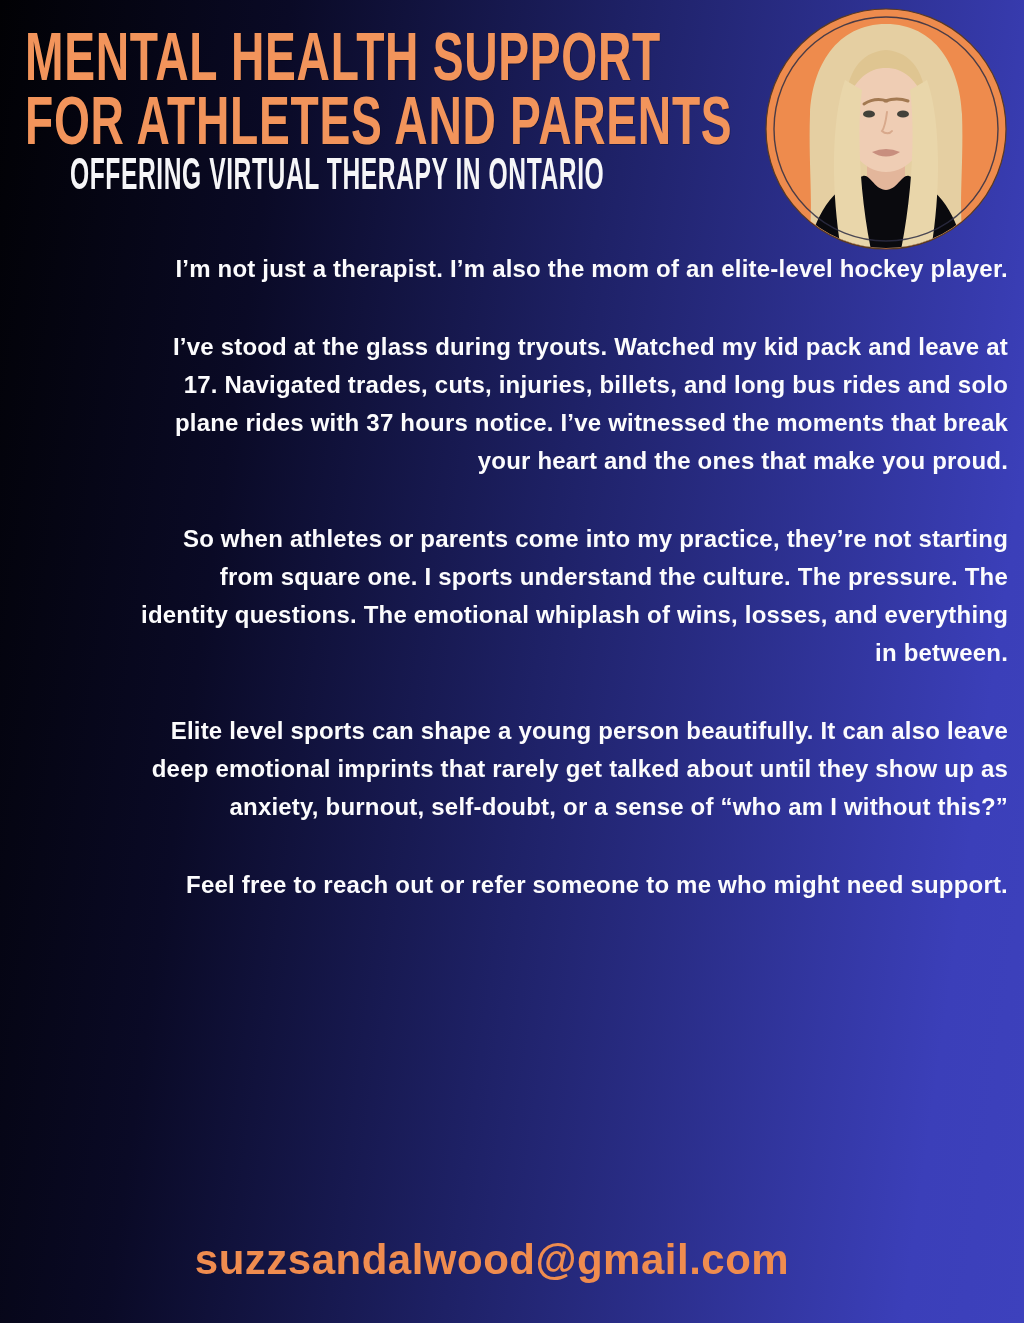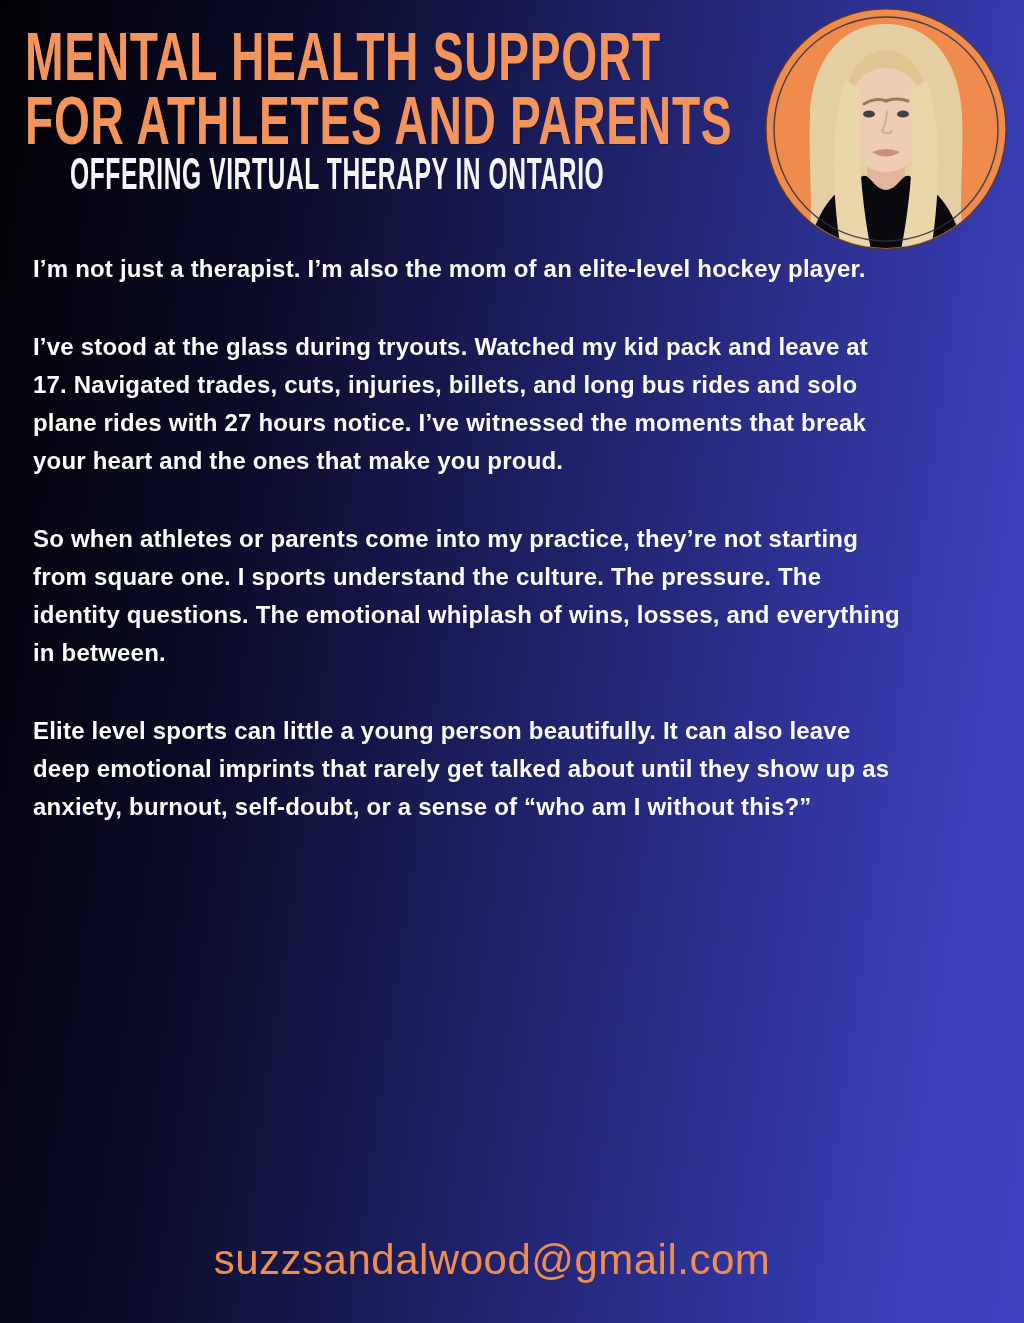--- a/index.html
+++ b/index.html
@@ -45,20 +45,21 @@
     top: 8px;
     width: 242px;
     height: 242px;
   }
   .body-copy {
     position: absolute;
     left: 33px;
     top: 250px;
     width: 975px;
     color: #FCFCFD;
+    text-align: right;
   }
   .body-copy p {
     font-size: 24px;
     line-height: 38px;
     font-weight: bold;
     letter-spacing: 0.2px;
     white-space: pre;
     margin: 0 0 40px 0;
   }
   .extra-gap { margin-top: 36px !important; }
@@ -68,21 +69,21 @@
     left: 0;
     width: 1024px;
     text-align: center;
   }
   .email-text {
     display: inline-block;
     position: relative;
     left: -20px;
     color: #EF8C4F;
     font-size: 42px;
-    font-weight: normal;
+    font-weight: bold;
     letter-spacing: 0.5px;
   }
 </style>
 </head>
 <body>
 
 <div class="page-title">MENTAL HEALTH SUPPORT
 FOR ATHLETES AND PARENTS</div>
 
 <div class="page-subtitle">OFFERING VIRTUAL THERAPY IN ONTARIO</div>
@@ -123,26 +124,27 @@
     </g>
 
     <circle cx="121" cy="121" r="112" fill="none" stroke="#2e2e44" stroke-width="1.4" opacity="0.85"></circle>
   </svg>
 </div>
 
 <div class="body-copy">
   <p>I’m not just a therapist. I’m also the mom of an elite-level hockey player.</p>
   <p>I’ve stood at the glass during tryouts. Watched my kid pack and leave at
 17. Navigated trades, cuts, injuries, billets, and long bus rides and solo
-plane rides with 27 hours notice. I’ve witnessed the moments that break
+plane rides with 37 hours notice. I’ve witnessed the moments that break
 your heart and the ones that make you proud.</p>
   <p>So when athletes or parents come into my practice, they’re not starting
 from square one. I sports understand the culture. The pressure. The
 identity questions. The emotional whiplash of wins, losses, and everything
 in between.</p>
-  <p>Elite level sports can little a young person beautifully. It can also leave
+  <p>Elite level sports can shape a young person beautifully. It can also leave
 deep emotional imprints that rarely get talked about until they show up as
 anxiety, burnout, self-doubt, or a sense of “who am I without this?”</p>
+  <p>Feel free to reach out or refer someone to me who might need support.</p>
 </div>
 
 <div class="email-row">
   <span class="email-text">suzzsandalwood@gmail.com</span>
 </div>
 
 </body></html>

